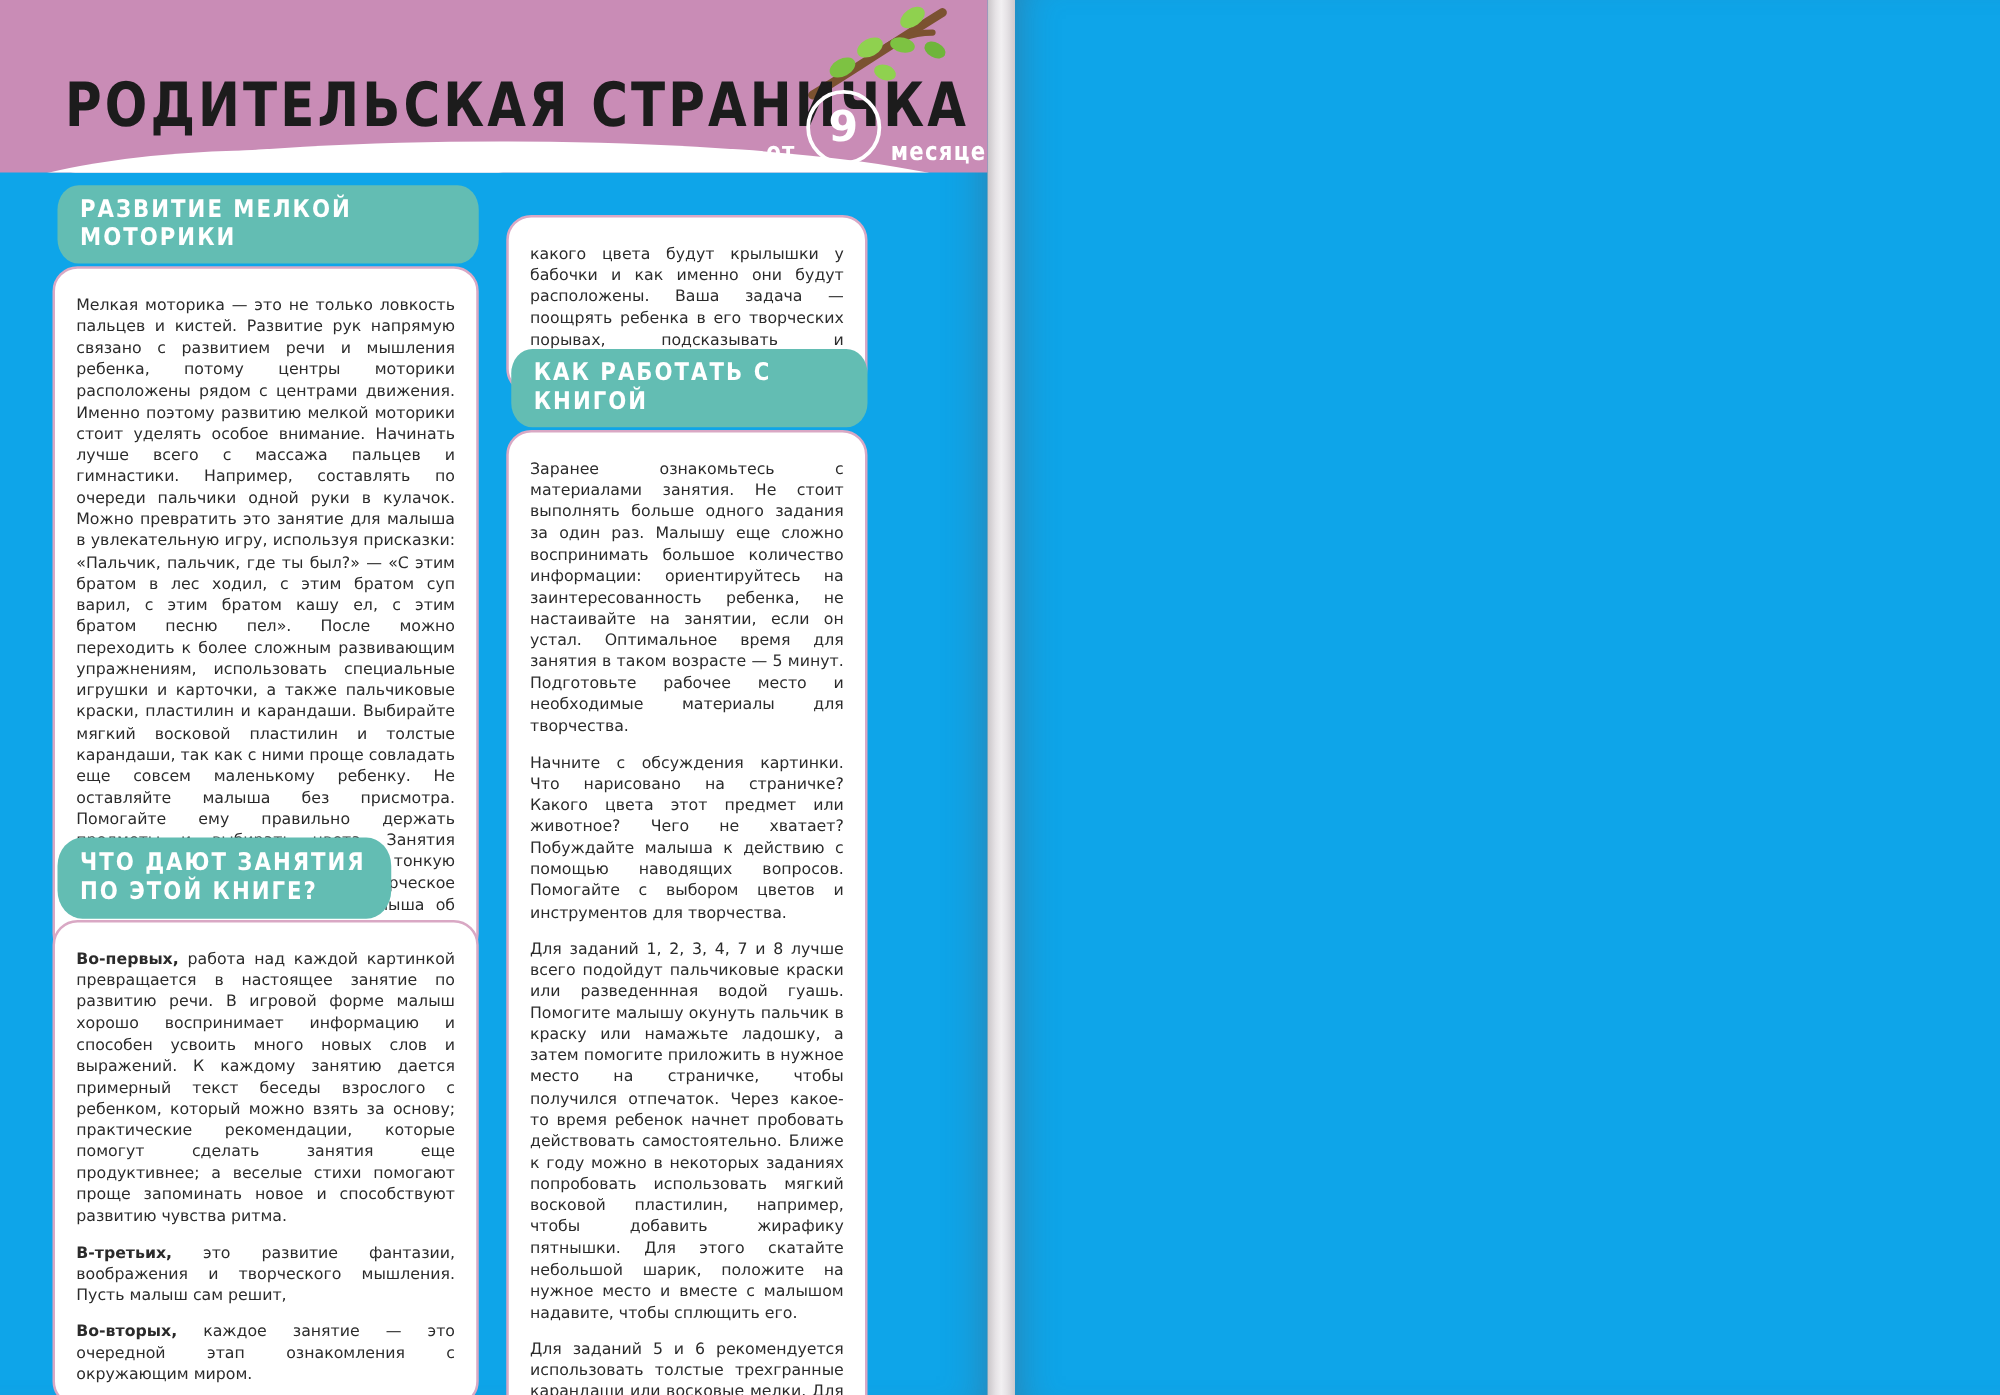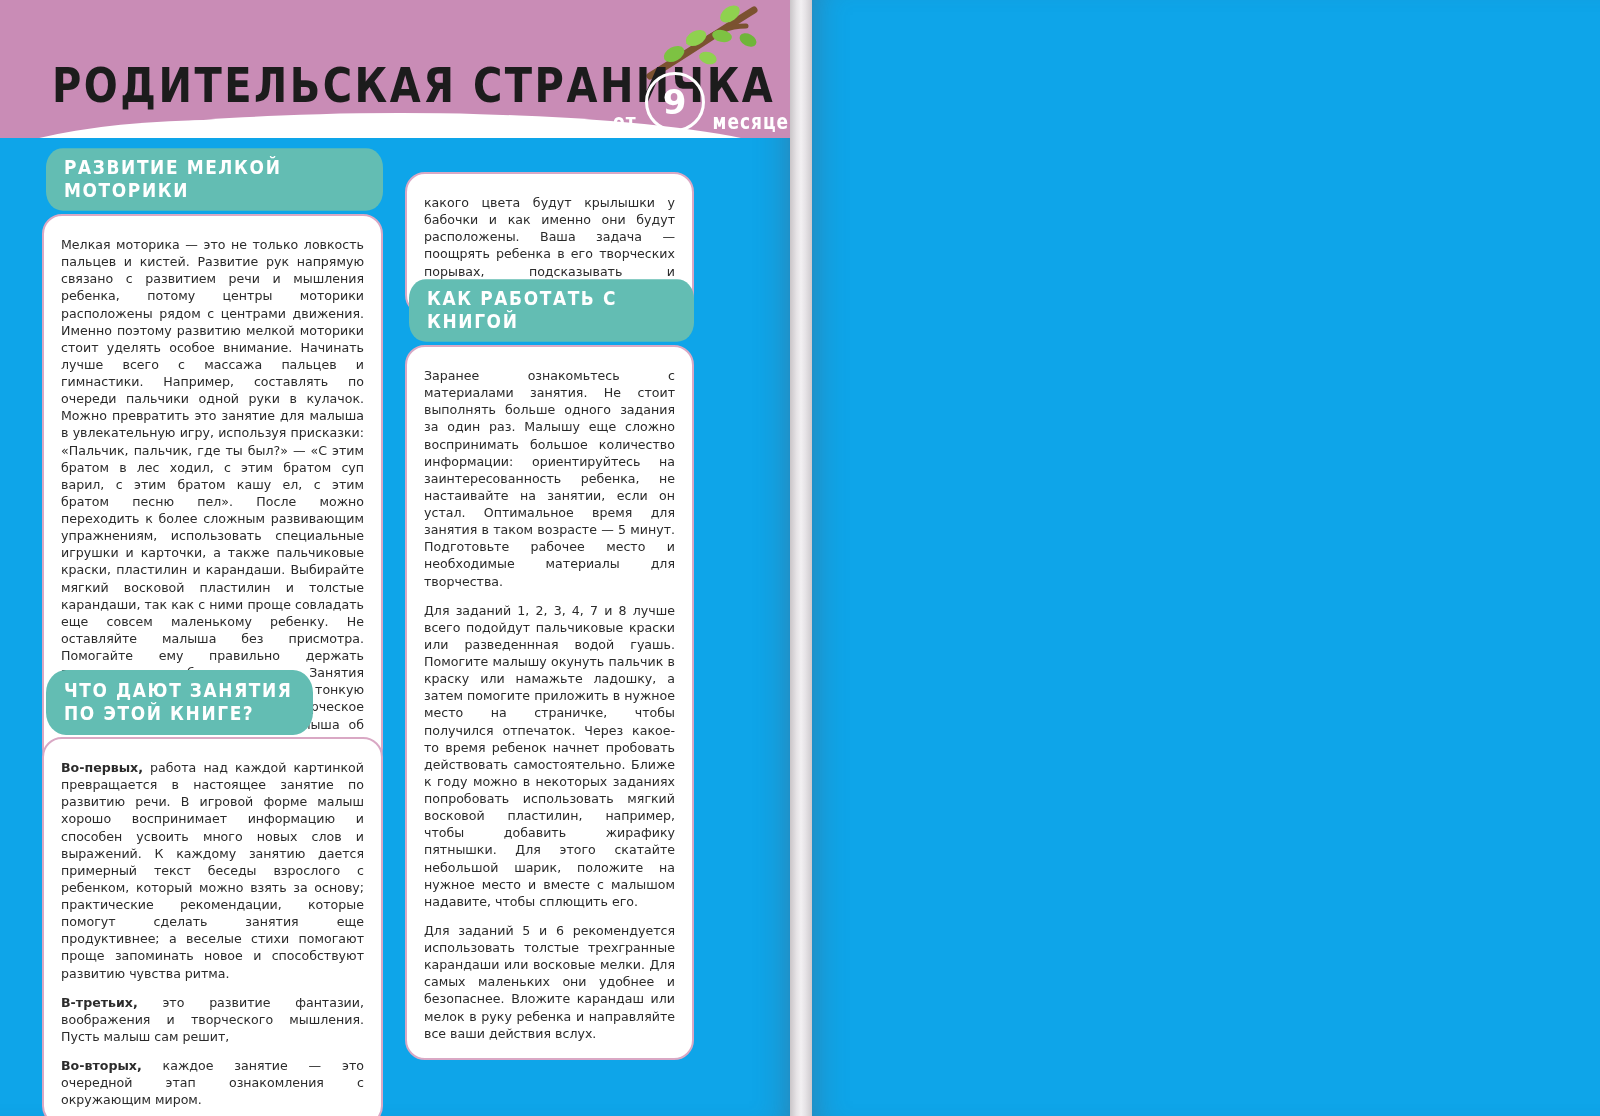--- a/index.html
+++ b/index.html
@@ -135,20 +135,21 @@
     <div class="col lcol2" style="top:172px;">
       <div class="card">
         <p>какого цвета будут крылышки у бабочки и как именно они будут расположены. Ваша задача — поощрять ребенка в его творческих порывах, подсказывать и направлять его действия.</p>
       </div>
     </div>
 
     <div class="col lcol2" style="top:283px;">
       <div class="sec-head head-offset">КАК РАБОТАТЬ С КНИГОЙ</div>
       <div class="card" style="margin-top:15px;">
         <p>Заранее ознакомьтесь с материалами занятия. Не стоит выполнять больше одного задания за один раз. Малышу еще сложно воспринимать большое количество информации: ориентируйтесь на заинтересованность ребенка, не настаивайте на занятии, если он устал. Оптимальное время для занятия в таком возрасте — 5 минут. Подготовьте рабочее место и необходимые материалы для творчества.</p>
+        <p>Начните с обсуждения картинки. Что нарисовано на страничке? Какого цвета этот предмет или животное? Чего не хватает? Побуждайте малыша к действию с помощью наводящих вопросов. Помогайте с выбором цветов и инструментов для творчества.</p>
         <p>Для заданий 1, 2, 3, 4, 7 и 8 лучше всего подойдут пальчиковые краски или разведеннная водой гуашь. Помогите малышу окунуть пальчик в краску или намажьте ладошку, а затем помогите приложить в нужное место на страничке, чтобы получился отпечаток. Через какое-то время ребенок начнет пробовать действовать самостоятельно. Ближе к году можно в некоторых заданиях попробовать использовать мягкий восковой пластилин, например, чтобы добавить жирафику пятнышки. Для этого скатайте небольшой шарик, положите на нужное место и вместе с малышом надавите, чтобы сплющить его.</p>
         <p>Для заданий 5 и 6 рекомендуется использовать толстые трехгранные карандаши или восковые мелки. Для самых маленьких они удобнее и безопаснее. Вложите карандаш или мелок в руку ребенка и направляйте все ваши действия вслух.</p>
       </div>
     </div>
 
   </div>
 
   <div class="gutter"></div>
 
   <div class="page page-right">

